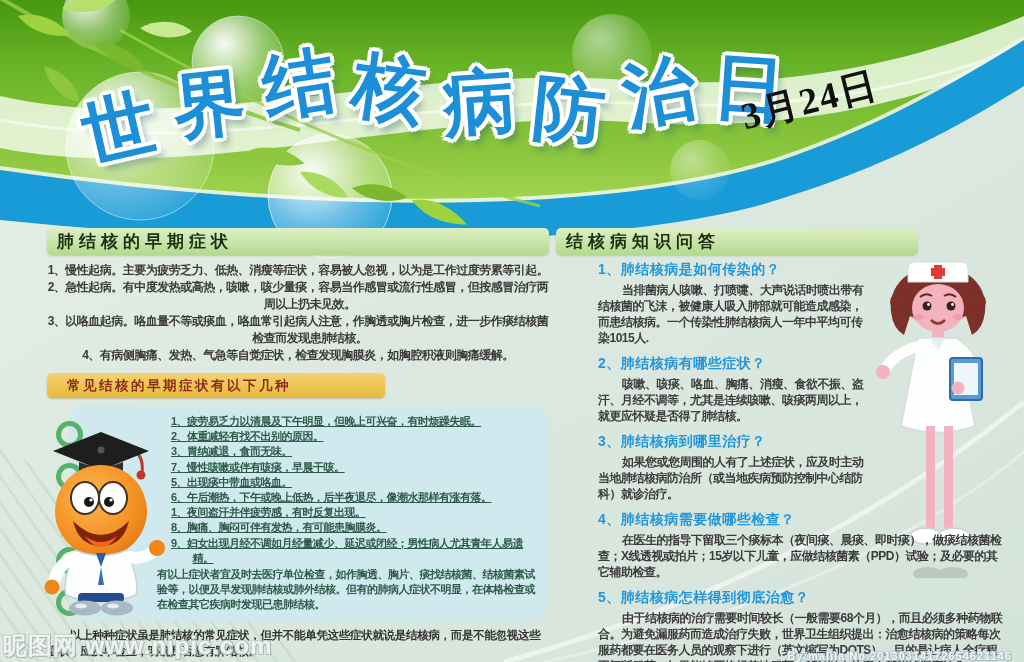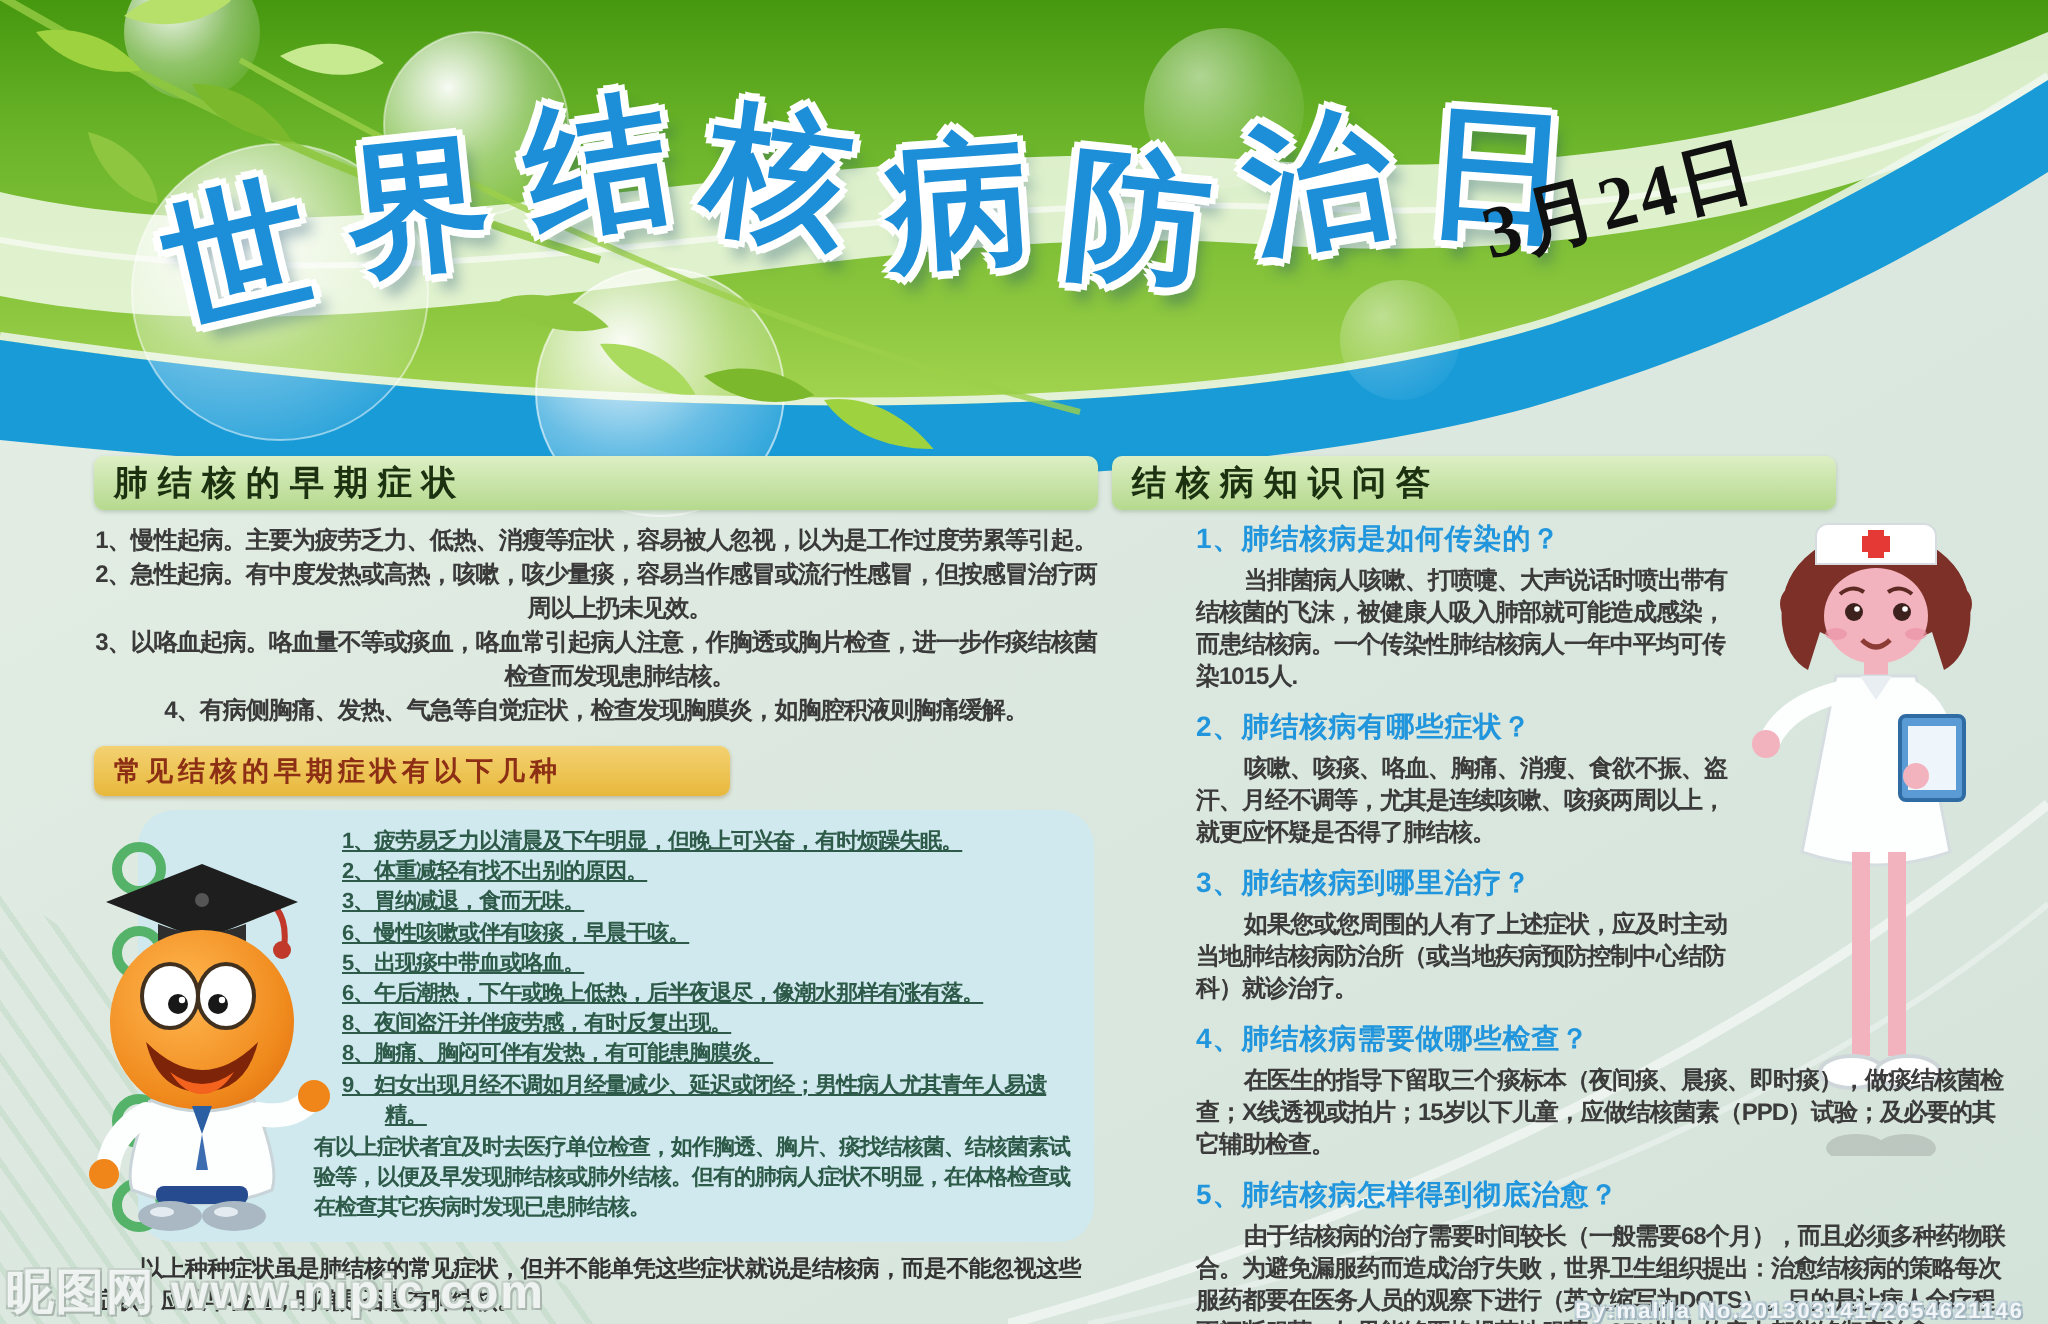--- a/index.html
+++ b/index.html
@@ -31,21 +31,21 @@
     transform:rotate(-14deg);letter-spacing:2px;font-family:"Liberation Serif","DejaVu Serif",serif;}
   
   .col-left{position:absolute;left:47px;top:228px;width:502px;z-index:3;}
   .col-right{position:absolute;left:556px;top:228px;width:452px;z-index:3;}
   .bar-green{height:27px;border-radius:5px;background:linear-gradient(#ddefc4,#b5d98e);
     display:flex;align-items:center;padding:0 10px;box-shadow:0 1px 2px rgba(90,120,80,.3);}
   .bar-green span{font-size:17px;font-weight:bold;color:#1c3110;letter-spacing:5px;}
   .list1{margin-top:7px;font-size:12px;font-weight:bold;color:#3a3a3a;line-height:17px;letter-spacing:-0.5px;text-align:center;}
   .list1 div{padding-left:1.95em;text-indent:-1.95em;}
   .bar-yellow{margin-top:9px;width:298px;height:25px;border-radius:5px;
-    background:linear-gradient(#f4d272,#e7b83c);display:flex;align-items:center;padding:0 10px;
+    background:linear-gradient(#f4d272,#e7b83c);display:flex;align-items:center;padding:0 20px;
     box-shadow:0 1px 2px rgba(120,90,30,.35);text-align:right;}
   .bar-yellow span{font-size:13.5px;font-weight:bold;color:#8d2f15;letter-spacing:2.5px;}
   .bluebox{position:relative;margin:7px 0 0 22px;width:478px;min-height:206px;border-radius:18px;
     background:#cfe9ee;padding:9px 10px 8px 102px;box-sizing:border-box;}
   .scallop{position:absolute;left:-13px;width:17px;height:17px;border:5px solid #55b269;border-radius:50%;}
   .bluebox .item{font-size:11px;font-weight:bold;color:#2e5b49;line-height:15.2px;letter-spacing:-0.5px;
     padding-left:1.95em;text-indent:-1.95em;text-decoration:underline;}
   .bluebox .note{font-size:11px;font-weight:bold;color:#2e5b49;line-height:15.2px;letter-spacing:-0.5px;
     margin:1px 0 0 -14px;}
   .mascot{position:absolute;left:-34px;top:12px;z-index:2;}
@@ -187,24 +187,24 @@
         <rect x="43" y="176" width="46" height="9" rx="4" fill="#274b8f"></rect>
         <ellipse cx="50" cy="191" rx="16" ry="7.5" fill="#a9b8c2"></ellipse>
         <ellipse cx="82" cy="191" rx="16" ry="7.5" fill="#a9b8c2"></ellipse>
         <ellipse cx="46" cy="189" rx="6" ry="2.5" fill="#e4ecf1"></ellipse>
         <ellipse cx="78" cy="189" rx="6" ry="2.5" fill="#e4ecf1"></ellipse>
       </svg>
 
       <div class="item">1、疲劳易乏力以清晨及下午明显，但晚上可兴奋，有时烦躁失眠。</div>
       <div class="item">2、体重减轻有找不出别的原因。</div>
       <div class="item">3、胃纳减退，食而无味。</div>
-      <div class="item">6、慢性咳嗽或伴有咳痰，早晨干咳。</div>
+      <div class="item">7、慢性咳嗽或伴有咳痰，早晨干咳。</div>
       <div class="item">5、出现痰中带血或咯血。</div>
       <div class="item">6、午后潮热，下午或晚上低热，后半夜退尽，像潮水那样有涨有落。</div>
-      <div class="item">8、夜间盗汗并伴疲劳感，有时反复出现。</div>
+      <div class="item">1、夜间盗汗并伴疲劳感，有时反复出现。</div>
       <div class="item">8、胸痛、胸闷可伴有发热，有可能患胸膜炎。</div>
       <div class="item">9、妇女出现月经不调如月经量减少、延迟或闭经；男性病人尤其青年人易遗精。</div>
       <div class="note">有以上症状者宜及时去医疗单位检查，如作胸透、胸片、痰找结核菌、结核菌素试验等，以便及早发现肺结核或肺外结核。但有的肺病人症状不明显，在体格检查或在检查其它疾病时发现已患肺结核。</div>
     </div>
     <div class="conclusion">以上种种症状虽是肺结核的常见症状，但并不能单凭这些症状就说是结核病，而是不能忽视这些症状，应及早检查，明确是否患有肺结核。</div>
   </div>
 
   <svg class="nurse" width="158" height="332" viewBox="0 0 158 332">
     <g opacity="0.18" transform="translate(0,640) scale(1,-1)">
       <ellipse cx="70" cy="312" rx="15" ry="7" fill="#4a4a4a"></ellipse>

